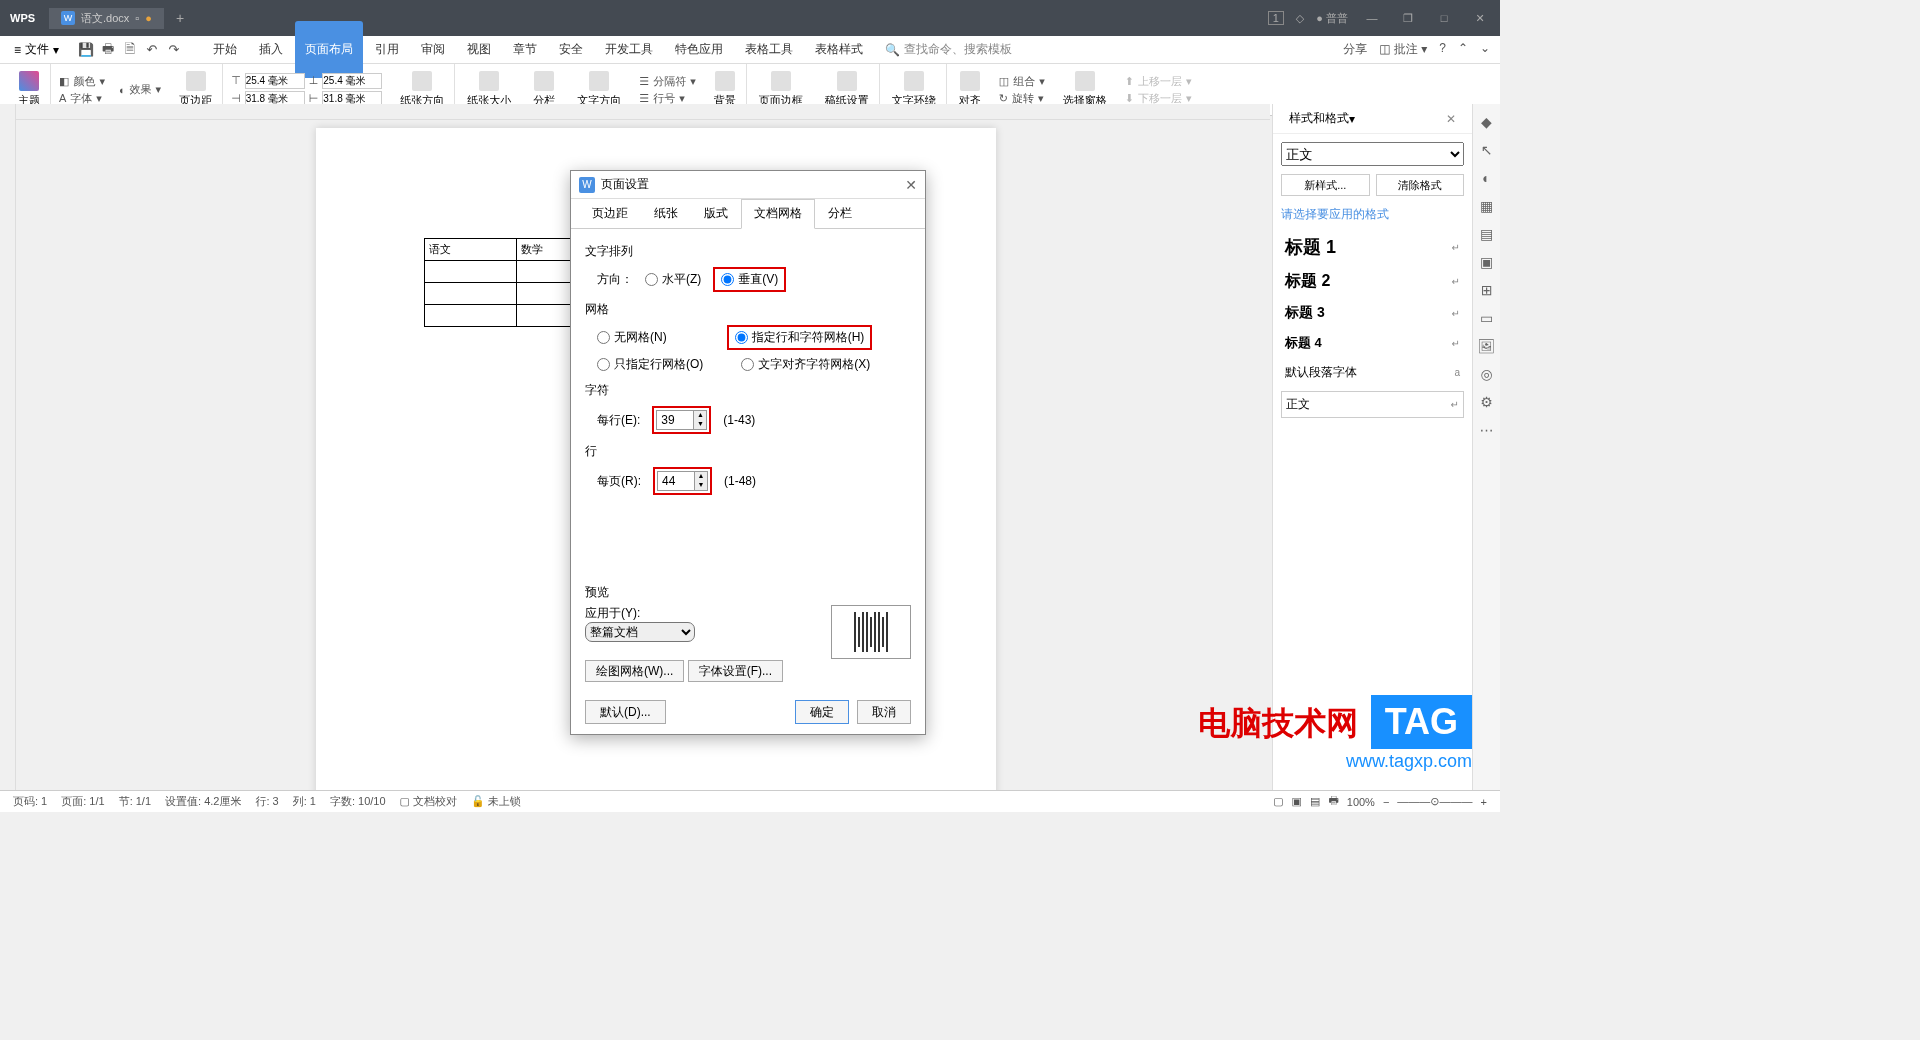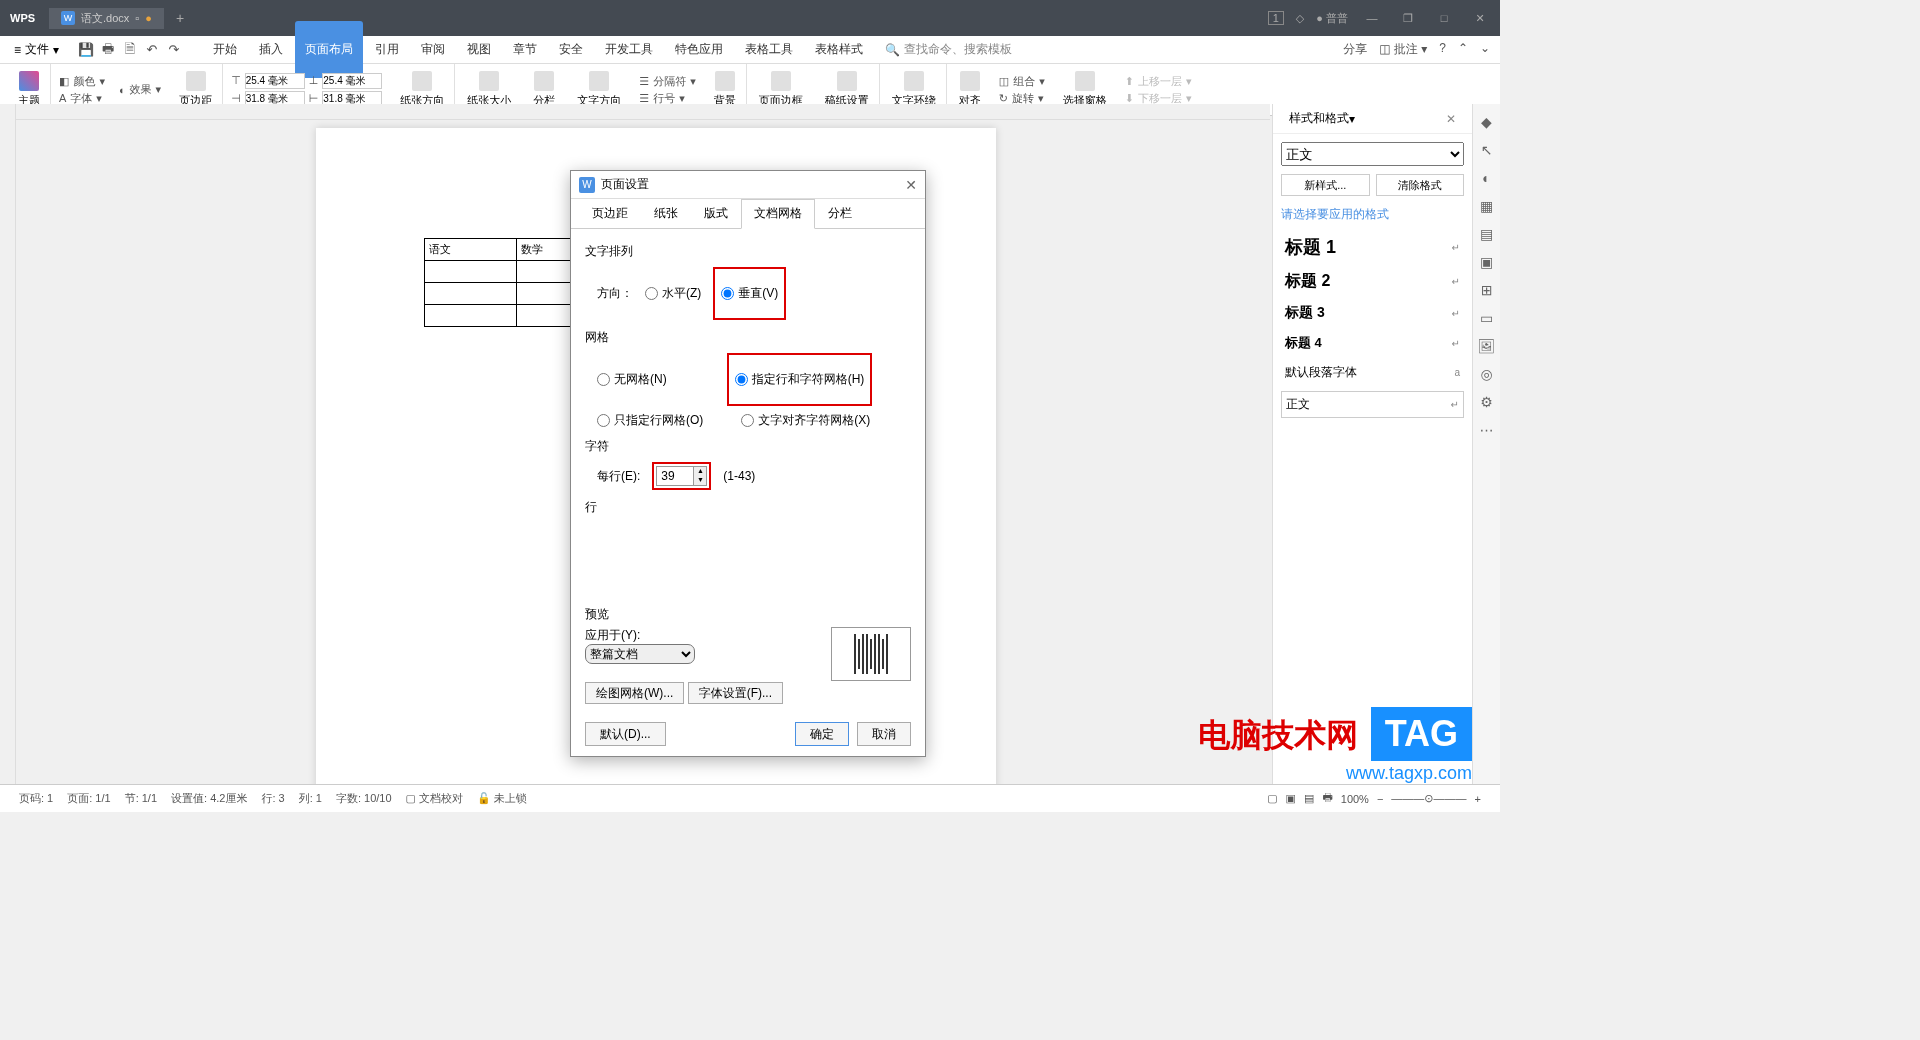--- a/index.html
+++ b/index.html
@@ -52,21 +52,21 @@
 .dialog .dlg-title .dlg-icon { width: 16px; height: 16px; background: #4a90e2; border-radius: 2px; margin-right: 6px; display: flex; align-items: center; justify-content: center; color: #fff; font-size: 10px; }
 .dialog .dlg-title .close { margin-left: auto; font-size: 14px; color: #666; cursor: pointer; }
 .dialog .dlg-tabs { display: flex; border-bottom: 1px solid #ccc; padding: 0 8px; }
 .dialog .dlg-tabs .dtab { padding: 5px 12px; border: 1px solid transparent; cursor: pointer; }
 .dialog .dlg-tabs .dtab.active { border: 1px solid #ccc; border-bottom: 1px solid #fff; margin-bottom: -1px; background: #fff; }
 .dialog .dlg-body { padding: 8px 14px; }
 .dialog .section-label { font-size: 12px; margin: 6px 0 4px; }
 .dialog .row { display: flex; align-items: center; gap: 12px; padding: 3px 0 3px 12px; }
 .dialog .row label { display: flex; align-items: center; gap: 4px; }
 .dialog input[type="radio"] { margin: 0; }
-.dialog .hl { border: 2px solid #d00; padding: 16px 6px; display: inline-flex; align-items: center; gap: 4px; }
+.dialog .hl { border: 2px solid #d00; padding: 2px 6px; display: inline-flex; align-items: center; gap: 4px; }
 .dialog .spinner { display: inline-flex; border: 1px solid #999; height: 20px; }
 .dialog .spinner input { border: none; width: 36px; padding: 0 4px; font-size: 12px; outline: none; }
 .dialog .spinner .spins { display: flex; flex-direction: column; border-left: 1px solid #999; }
 .dialog .spinner .spins span { width: 12px; height: 9px; font-size: 7px; text-align: center; line-height: 8px; background: #eee; cursor: pointer; }
 .dialog .hl-spinner { border: 2px solid #d00; padding: 2px; display: inline-block; }
 .dialog .preview-box { border: 1px solid #999; width: 80px; height: 54px; float: right; display: flex; align-items: center; justify-content: center; gap: 2px; padding: 4px; }
 .dialog .preview-box span { width: 2px; height: 40px; background: #333; }
 .dialog .preview-box span:nth-child(2),.dialog .preview-box span:nth-child(5),.dialog .preview-box span:nth-child(8) { height: 30px; }
 .dialog select { width: 110px; height: 20px; font-size: 12px; border-radius: 7px; }
 .dialog .dlg-buttons { display: flex; gap: 8px; padding: 10px 14px; }
@@ -90,25 +90,25 @@
 .right-panel .style-h2 { font-size: 16px; font-weight: bold; }
 .right-panel .style-h3 { font-size: 14px; font-weight: bold; }
 .right-panel .style-h4 { font-size: 13px; font-weight: bold; }
 .right-panel .boxed { border: 1px solid #ccc; padding: 4px; margin-top: 4px; }
 
 
 .icon-strip { position: absolute; top: 104px; right: 0; width: 28px; bottom: 22px; background: #f5f5f5; border-left: 1px solid #ddd; display: flex; flex-direction: column; align-items: center; gap: 10px; padding-top: 10px; }
 .icon-strip span { width: 18px; height: 18px; color: #666; font-size: 14px; text-align: center; }
 
 
-.statusbar { position: absolute; bottom: 0; left: 0; right: 0; height: 28px; background: #fff; border-top: 1px solid #ccc; display: flex; align-items: center; font-size: 11px; color: #555; padding: 0 19px; gap: 14px; }
+.statusbar { position: absolute; bottom: 0; left: 0; right: 0; height: 22px; background: #fff; border-top: 1px solid #ccc; display: flex; align-items: center; font-size: 11px; color: #555; padding: 0 13px; gap: 14px; }
 .statusbar .right { margin-left: auto; display: flex; gap: 8px; align-items: center; }
 
 
-.watermark { position: absolute; bottom: 28px; right: 28px; z-index: 200; text-align: right; }
+.watermark { position: absolute; bottom: 40px; right: 28px; z-index: 200; text-align: right; }
 .watermark .line1 { font-size: 32px; font-weight: bold; color: #d00; font-family: SimHei; }
 .watermark .tag { display: inline-block; background: #1890ff; color: #fff; font-size: 36px; font-weight: bold; padding: 6px 14px; margin-left: 8px; }
 .watermark .line2 { font-size: 18px; color: #1890ff; margin-top: 2px; }
 </style>
 </head>
 <body>
 
 <div class="titlebar">
   <span class="wps-logo">WPS</span>
   <div class="tab">
@@ -350,20 +350,33 @@
           <input value="39" style="">
           <span class="spins">
               <span>▲</span>
               <span>▼</span>
             </span>
         </span>
       </span>
       <span>(1-43)</span>
     </div>
     <div class="section-label">行</div>
+    <div class="row">
+      <span>每页(R):</span>
+      <span class="hl-spinner">
+        <span class="spinner">
+          <input value="44" style="">
+          <span class="spins">
+              <span>▲</span>
+              <span>▼</span>
+            </span>
+        </span>
+      </span>
+      <span>(1-48)</span>
+    </div>
     <div style="height:80px"></div>
     <div class="section-label">预览</div>
     <div style="overflow:hidden">
       <div class="preview-box">
         <span></span>
           <span></span>
           <span></span>
           <span></span>
           <span></span>
           <span></span>

